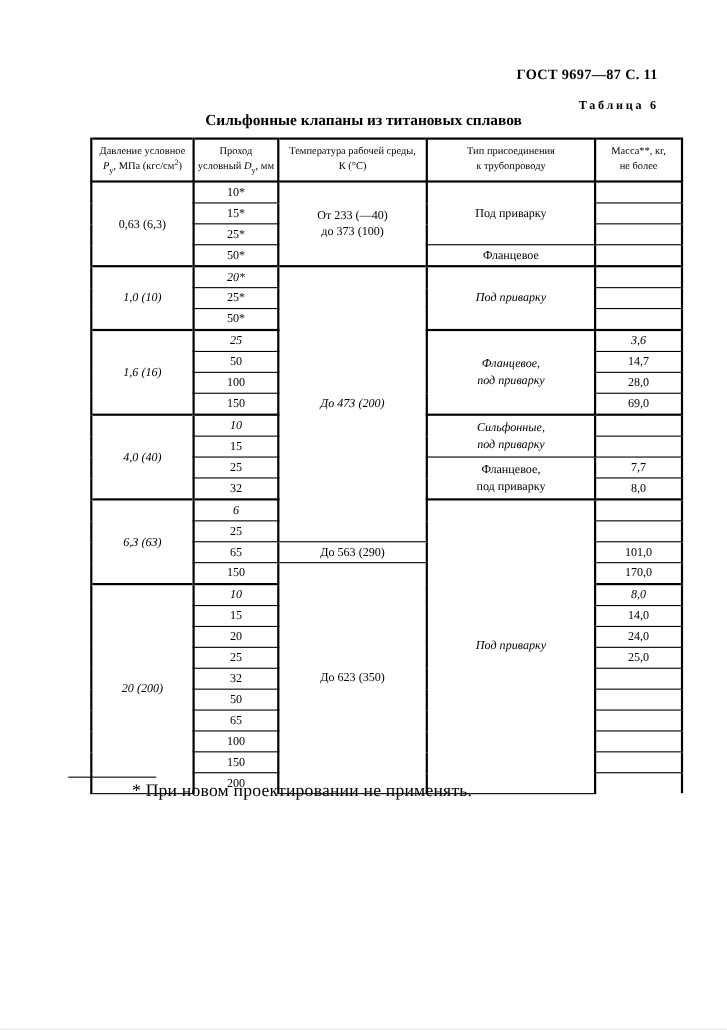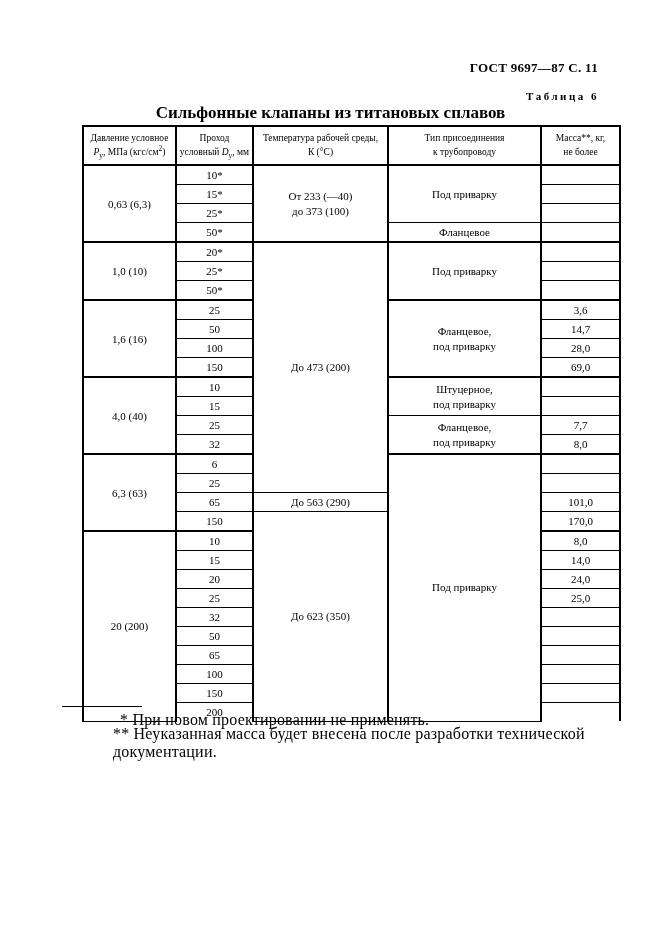--- a/index.html
+++ b/index.html
@@ -29,21 +29,21 @@
     font-size: 11px;
     letter-spacing: 2.5px;
     font-weight: bold;
   }
   .table-title {
     position: absolute;
     top: 103px;
     left: 62px;
     width: 537px;
     text-align: center;
-    font-size: 17px;
+    font-size: 14px;
     font-weight: bold;
   }
   table.gost {
     position: absolute;
     top: 125px;
     left: 62px;
     width: 537px;
     border-collapse: collapse;
     table-layout: fixed;
     border: 2px solid #000;
@@ -64,21 +64,21 @@
     text-align: center;
     vertical-align: middle;
     border-bottom-width: 2px;
   }
   table.gost tbody td {
     height: 18px;
     font-size: 11px;
     text-align: center;
     vertical-align: middle;
   }
-  table.gost tbody tr.gs td { border-top-width: 2px; }
+  table.gost tbody tr.gs td { border-top-width: 2px; font-style: italic; }
   table.gost tbody tr:last-child td { border-bottom: none; }
   td.c-temp, td.c-type {
     text-align: left;
     padding-left: 16px;
     white-space: pre-line;
     line-height: 15px;
     border-radius: 30px;
   }
   .it { font-style: italic; }
   sub, sup { font-size: 7.5px; line-height: 0; }
@@ -202,21 +202,21 @@
         <td class="c-mass">28,0</td>
       </tr>
       <tr>
         <td class="c-dy">150</td>
         <td class="c-mass">69,0</td>
       </tr>
 
       <tr class="gs">
         <td class="c-press" rowspan="4">4,0  (40)</td>
         <td class="c-dy">10</td>
-        <td class="c-type" rowspan="2">Штуцерное,
+        <td class="c-type" rowspan="2">Сильфонные,
 под приварку</td>
         <td class="c-mass"></td>
       </tr>
       <tr>
         <td class="c-dy">15</td>
         <td class="c-mass"></td>
       </tr>
       <tr>
         <td class="c-dy">25</td>
         <td class="c-type" rowspan="2">Фланцевое,
@@ -288,16 +288,15 @@
       </tr>
       <tr>
         <td class="c-dy">200</td>
         <td class="c-mass"></td>
       </tr>
     </tbody>
   </table>
 
   <div class="fn-rule"></div>
   <div class="footnote fn1">*  При новом проектировании не применять.</div>
-  <div class="footnote fn2">**  Неуказанная масса будет внесена после разработки технической документации.</div>
 
 
 </div>
 
 </body></html>

